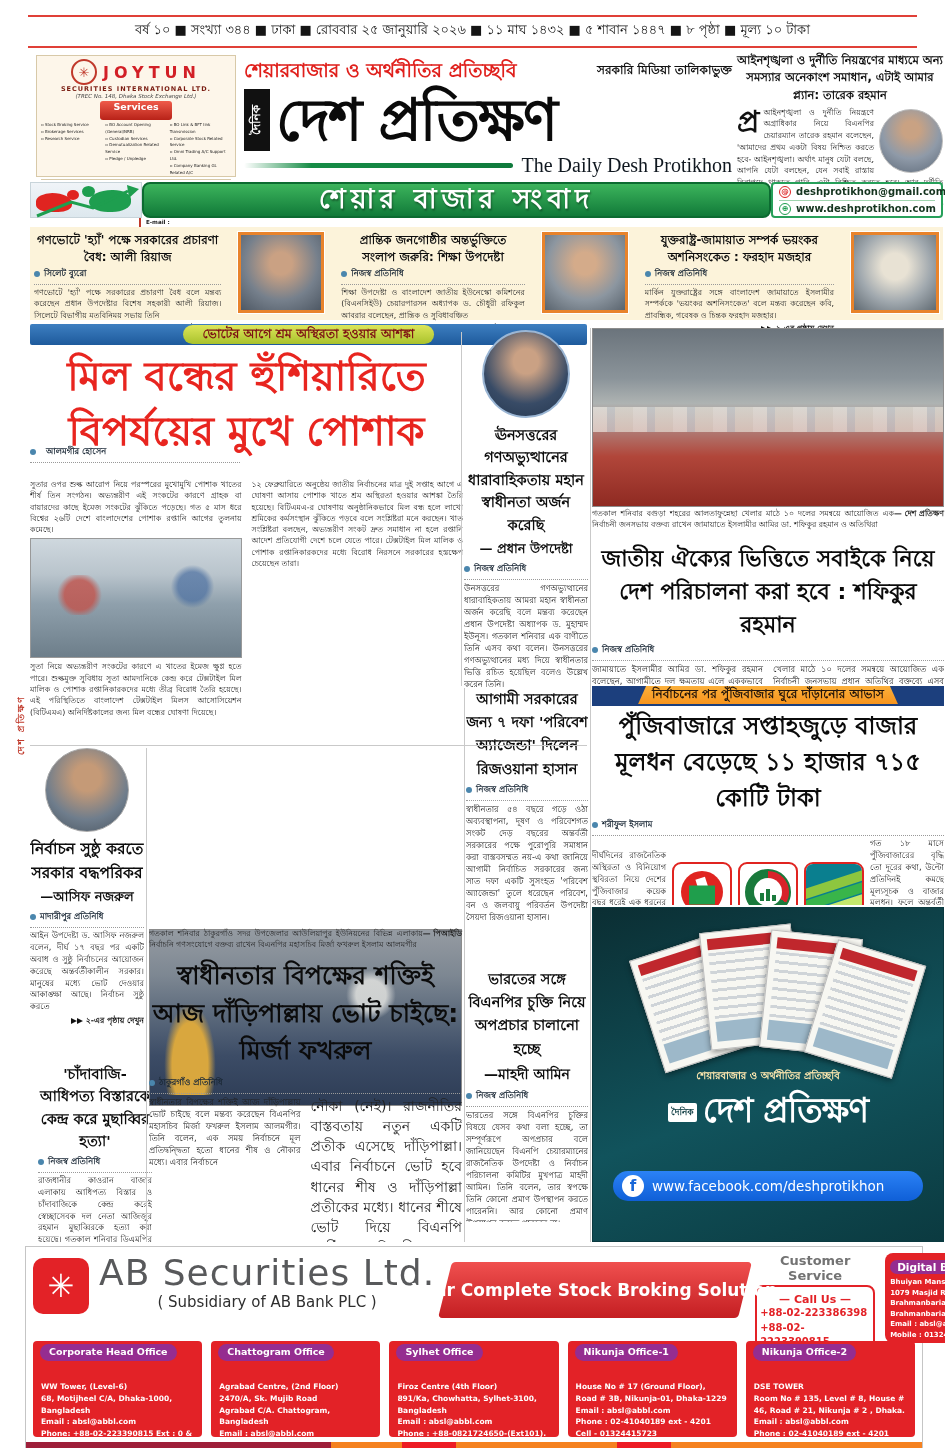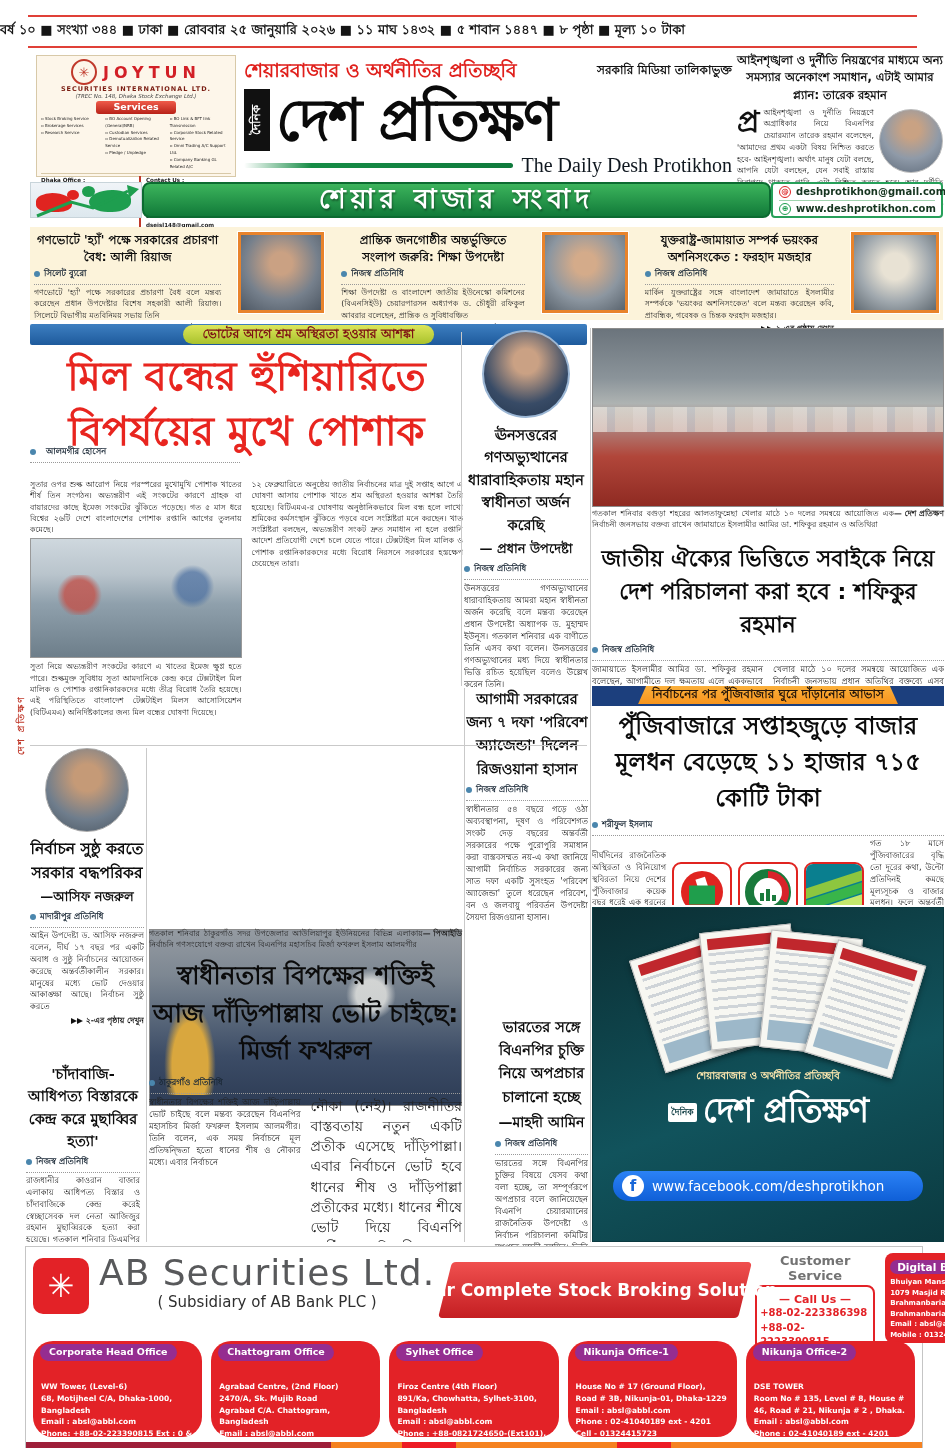--- a/index.html
+++ b/index.html
@@ -1,29 +1,29 @@
 <!DOCTYPE html>
 <html><head>
 <meta charset="utf-8">
 <style>
   * { margin:0; padding:0; box-sizing:border-box; }
   body { background:#e9e9e9; font-family:"DejaVu Sans","Liberation Sans",sans-serif; }
   .page { width:945px; height:1452px; position:relative; background:#fff; margin:0 auto; overflow:hidden; }
   .abs { position:absolute; }
   .rule { position:absolute; left:28px; right:28px; height:2px; background:#e04038; }
-  .topbar-text { position:absolute; left:0; right:0; top:20px; font-size:13px; font-weight:bold; color:#151515; }
+  .topbar-text { position:absolute; left:0; right:0; top:20px; text-align:center; font-size:13px; font-weight:normal; color:#151515; }
 
   
   .joytun { left:36px; top:55px; width:200px; height:122px; background:#fdf6ea; border:1px solid #d8c9a8; padding:3px 4px; }
   .jt-head { display:flex; align-items:center; justify-content:center; gap:6px; }
   .jt-mono { width:26px; height:26px; border:2px solid #c0392b; border-radius:50%; color:#c0392b; display:flex; align-items:center; justify-content:center; font-size:13px; }
   .jt-name { color:#d21f26; font-weight:bold; font-size:16px; letter-spacing:5px; }
   .jt-sub { text-align:center; font-size:6.5px; color:#7a1d12; font-weight:bold; letter-spacing:1px; }
   .jt-trec { text-align:center; font-size:5.5px; color:#444; font-style:italic; }
-  .jt-services { margin:2px auto; width:80px; background:linear-gradient(#ef5b4a,#b82218); color:#fff; text-align:center; font-size:9.5px; font-weight:bold; border-radius:3px; padding:0 0 2px; }
+  .jt-services { margin:2px auto; width:72px; background:linear-gradient(#ef5b4a,#b82218); color:#fff; text-align:center; font-size:9.5px; font-weight:bold; border-radius:3px; padding:0 0 8px; }
   .jt-cols { display:flex; gap:3px; font-size:4px; color:#222; line-height:1.7; white-space:pre-line; }
   .jt-cols > div { flex:1; }
   .jt-foot { display:flex; gap:5px; margin-top:3px; border-top:1px solid #d8c9a8; padding-top:2px; font-size:5.6px; font-weight:bold; color:#222; white-space:pre-line; line-height:1.6; }
   .jt-foot .c2 { border-left:2px solid #c0392b; padding-left:5px; }
 
   
   .mh { left:244px; top:56px; width:488px; }
   .mh-tags { display:flex; justify-content:space-between; align-items:flex-start; }
   .mh-tag-red { color:#e0201c; font-weight:900; font-size:19px; }
   .mh-tag-black { font-size:12px; font-weight:bold; color:#111; margin-top:5px; }
@@ -134,35 +134,35 @@
   .fb-bar { position:absolute; left:20px; right:20px; bottom:40px; height:30px; background:linear-gradient(#2b82f6,#0f5fd7); border-radius:16px; display:flex; align-items:center; gap:8px; padding:0 9px; }
   .fb-f { width:22px; height:22px; border-radius:50%; background:#fff; color:#1766d8; font-size:15px; font-weight:bold; display:flex; align-items:center; justify-content:center; flex:none; }
   .fb-text { color:#fff; font-weight:normal; font-size:13.5px; white-space:nowrap; }
 
   
   .asif { left:30px; top:748px; width:114px; height:306px; overflow:hidden; }
   .sb-photo { width:84px; height:84px; border-radius:50%; margin:0 auto; border:1px solid #aaa;
     background:radial-gradient(circle at 50% 35%, #c59a77 20%, #6f7d8c 62%, #49545f); }
   .sb-head { font-size:15.5px; font-weight:900; text-align:center; line-height:1.55; margin-top:5px; color:#0c0c0c; }
   .sb-attr { font-size:13px; font-weight:900; text-align:center; margin-top:2px; color:#0c0c0c; }
-  .musabbir { left:26px; top:1058px; width:114px; height:184px; overflow:hidden; }
+  .musabbir { left:38px; top:1058px; width:114px; height:184px; overflow:hidden; }
 
   
   .fk-photo { left:149px; top:750px; width:313px; height:177px; border:1px solid #8c8c8c;
     background:linear-gradient(180deg,#959ba2 0,#7d8792 26%,#5c6a7c 48%,#3c4c66 72%,#2d3c55 100%); position:relative; }
   .fk-photo::before { content:""; position:absolute; left:4%; bottom:6%; width:18%; height:55%; background:radial-gradient(ellipse at 50% 70%, #d9a73e 0 45%, transparent 65%); }
   .fk-photo::after { content:""; position:absolute; right:18%; top:22%; width:22%; height:30%; background:radial-gradient(circle,#e8e8e4 0 35%,transparent 58%); opacity:.8; }
   .fk-cap { left:149px; top:929px; width:313px; height:28px; }
   .fk { left:149px; top:957px; width:313px; height:285px; overflow:hidden; }
   .fk-head { font-size:25px; font-weight:900; text-align:center; line-height:1.5; color:#0b0b0b; }
 
   
   .rz { left:466px; top:688px; width:122px; height:296px; overflow:hidden; }
   .mcol-head { font-size:14.5px; font-weight:900; text-align:center; line-height:1.6; color:#0c0c0c; }
-  .md { left:466px; top:1016px; width:122px; height:254px; overflow:hidden;padding-left:29px; }
+  .md { left:466px; top:968px; width:122px; height:254px; overflow:hidden; }
 
   .vline { position:absolute; width:0; border-left:1px solid #c9c9c9; }
   .hline { position:absolute; height:0; border-top:1px solid #c9c9c9; }
 
   .spine { left:13px; top:618px; width:16px; height:215px; writing-mode:vertical-rl; transform:rotate(180deg); font-size:9px; font-weight:bold; color:#c0392b; text-align:center; letter-spacing:2px; }
 
   
   .ab { left:25px; top:1246px; width:898px; height:202px; border:1px solid #c5c5c5; padding:6px 7px 0; background:#fff; }
   .ab-top { display:flex; align-items:flex-start; gap:10px; height:84px; }
   .ab-logo { width:56px; height:56px; background:#e32227; border-radius:10px; color:#fff; display:flex; align-items:center; justify-content:center; font-size:32px; margin-top:5px; flex:none; }
@@ -172,21 +172,21 @@
   .ab-ribbon span { transform:skewX(14deg); color:#fff; font-size:17px; font-weight:bold; white-space:nowrap; }
   .ab-cs { width:120px; text-align:center; flex:none; }
   .ab-cs-title { font-size:13px; font-weight:bold; color:#737373; }
   .ab-cs-box { border:2px solid #e32227; border-radius:8px; padding:6px 3px; margin-top:2px; }
   .ab-callus { color:#e32227; font-size:11px; font-weight:bold; }
   .ab-phones { color:#e32227; font-size:10px; font-weight:bold; white-space:pre-line; line-height:1.45; text-align:left; }
   .ab-db { width:128px; background:#e32227; border-radius:8px; padding:3px 5px; color:#fff; flex:none; }
   .ab-db-title { background:#952d90; border-radius:8px; padding:1px 7px; font-size:10.5px; font-weight:bold; display:inline-block; }
   .ab-db-lines { font-size:7px; font-weight:bold; white-space:pre-line; line-height:1.5; margin-top:2px; }
   .ab-offices { display:flex; gap:9px; margin-top:4px; }
-  .ab-office { flex:1; background:#e32227; border-radius:20px; padding:17px 8px 5px; position:relative; color:#fff; font-size:7.5px; font-weight:bold; line-height:1.55; white-space:pre-line; height:96px; overflow:hidden; }
+  .ab-office { flex:1; background:#e32227; border-radius:4px; padding:17px 8px 5px; position:relative; color:#fff; font-size:7.5px; font-weight:bold; line-height:1.55; white-space:pre-line; height:96px; overflow:hidden; }
   .ab-office-title { position:absolute; top:3px; left:7px; background:#952d90; color:#fff; border-radius:9px; padding:1px 9px; font-size:9.5px; font-weight:bold; white-space:nowrap; }
   .ab-stripe { display:flex; height:6px; margin:5px -7px 0; }
 </style>
 </head>
 <body>
 
 <div class="page">
 
   <div class="rule" style="top:15px"></div>
   <div class="topbar-text">বর্ষ ১০ ■ সংখ্যা ৩৪৪ ■ ঢাকা ■ রোববার ২৫ জানুয়ারি ২০২৬ ■ ১১ মাঘ ১৪৩২ ■ ৫ শাবান ১৪৪৭ ■ ৮ পৃষ্ঠা ■ মূল্য ১০ টাকা</div>

